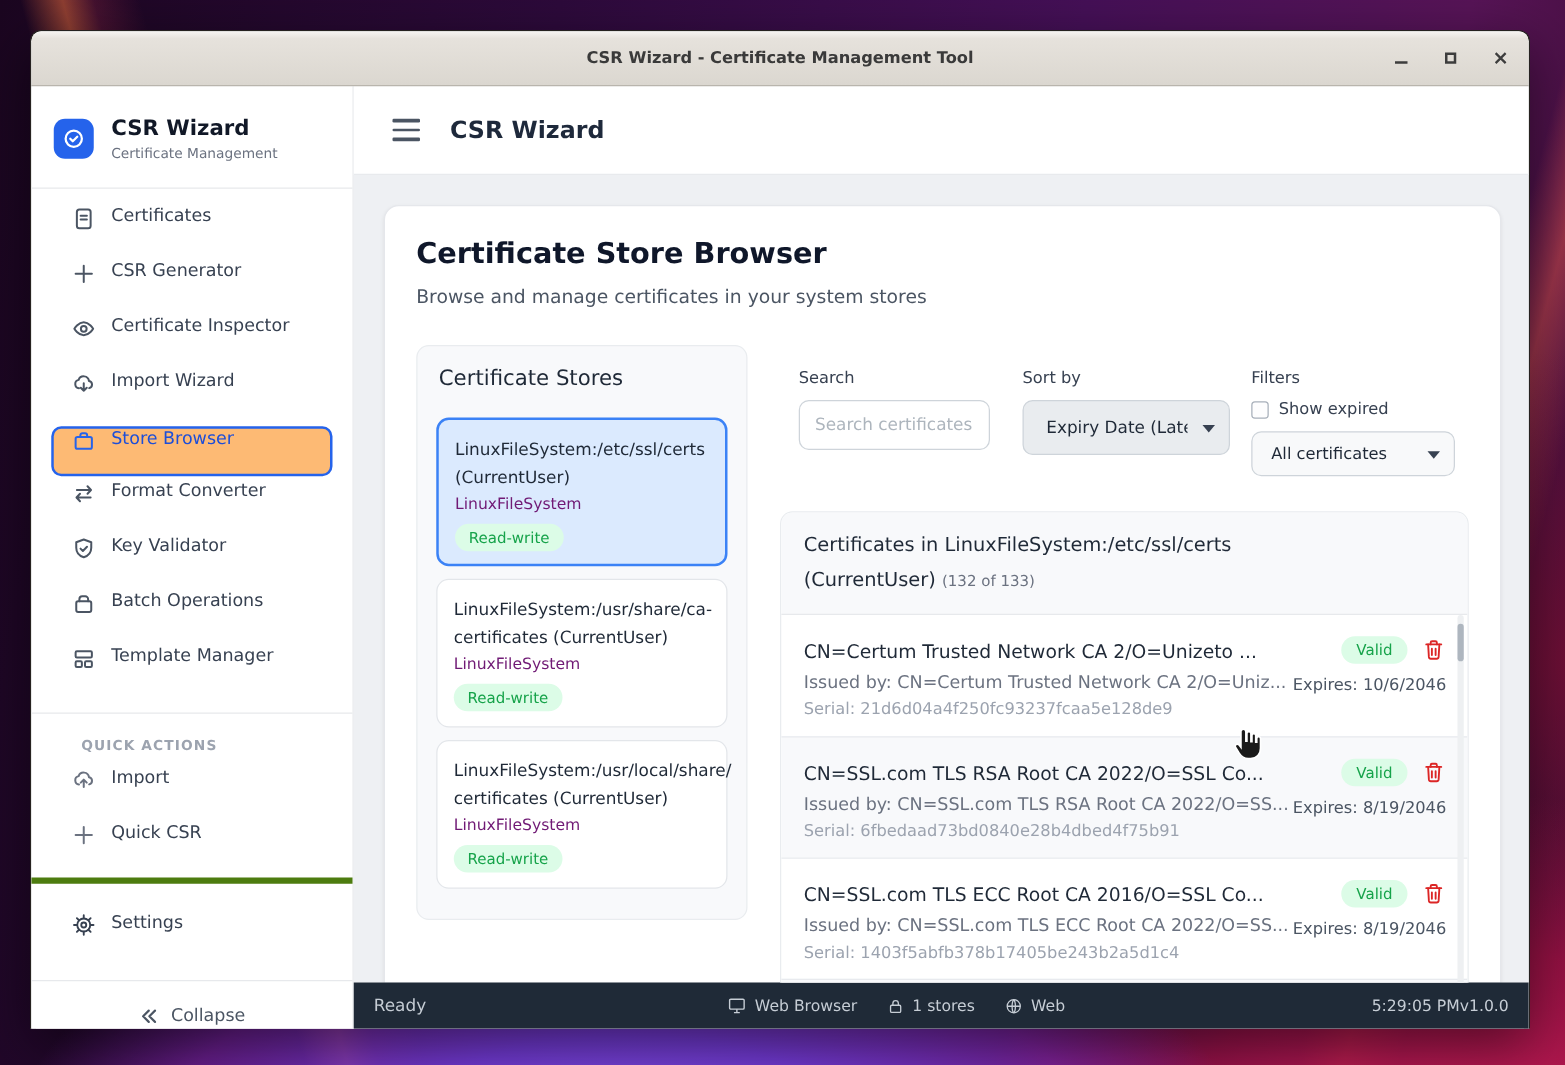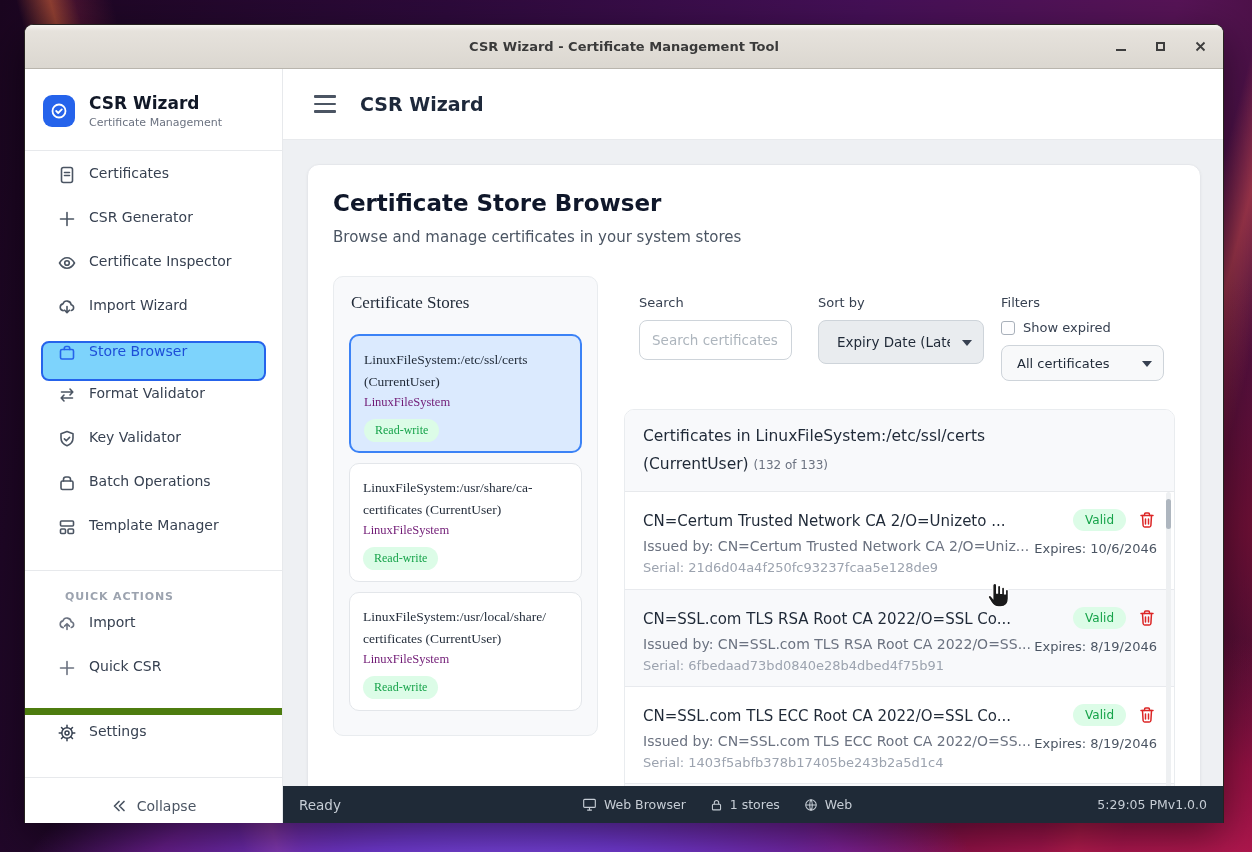--- a/index.html
+++ b/index.html
@@ -28,43 +28,43 @@
   
   .sidebar { width:258px; flex:none; background:#fff; border-right:1px solid #e7e9ec; display:flex; flex-direction:column; }
   .sb-header { padding:24px 16px 21px 18px; border-bottom:1px solid #e7e9ec; display:flex; align-items:center; gap:14px; }
   .logo { width:32px; height:32px; border-radius:9px; background:#2563eb; display:flex; align-items:center; justify-content:center; flex:none; }
   .sb-apptitle { font-size:17px; font-weight:bold; color:#111827; line-height:1.2; }
   .sb-appsub { font-size:11px; color:#6b7280; margin-top:3px; }
   .sb-nav { padding:14px 16px 0 16px; }
   .nav-item { height:40px; margin-bottom:4px; display:flex; align-items:flex-start; border-radius:8px; color:#374151; }
   .nav-item .ni-icon { width:20px; height:20px; margin-left:16px; flex:none; color:#4b5563; }
   .nav-item .ni-label { margin-left:12px; font-size:14px; }
-  .nav-item.selected { background:#7dd3fc; border:2px solid #2563eb; color:#1d4ed8; }
+  .nav-item.selected { background:#fdba74; border:2px solid #2563eb; color:#1d4ed8; }
   .nav-item.selected .ni-icon { color:#2563eb; margin-left:14px; }
   .nav-item.selected .ni-label { color:#1d4ed8; }
   .sb-div { border-top:1px solid #e7e9ec; margin:9px 0 0 0; }
   .sb-quick-header { margin:19px 0 0 40px; font-size:11px; font-weight:bold; letter-spacing:.08em; color:#9ca3af; }
   .sb-quick { padding:11px 16px 0 16px; }
   .sb-bottom { margin-top:auto; }
-  .sb-settings { padding:8px 16px 14px 16px; border-top:7px solid #4d7c0f; }
+  .sb-settings { padding:23px 16px 14px 16px; border-top:5px solid #4d7c0f; }
   .sb-collapse { border-top:1px solid #e7e9ec; height:46px; padding-top:11px; display:flex; align-items:center; justify-content:center; gap:10px; color:#4b5563; font-size:14px; }
   
   .main { flex:1; display:flex; flex-direction:column; min-width:0; }
   .main-header { height:71px; flex:none; background:#fff; border-bottom:1px solid #e8eaed; display:flex; align-items:center; padding-left:31px; gap:24px; }
   .hamburger { width:22px; display:flex; flex-direction:column; gap:5px; }
   .hamburger span { display:block; height:2.5px; background:#4b5563; border-radius:1px; }
   .mh-title { font-size:19px; font-weight:bold; color:#1e293b; }
   .content { flex:1; min-height:0; background:#eef0f3; overflow:hidden; }
   .card { margin:24px; width:894px; background:#fff; border:1px solid #e5e7eb; border-radius:12px;
     box-shadow:0 1px 3px rgba(0,0,0,.05); padding:25px; height:700px; }
   .page-title { font-size:23px; font-weight:bold; color:#0f172a; }
   .page-sub { font-size:15px; color:#4b5563; margin-top:12px; }
   .card-cols { display:flex; gap:26px; margin-top:30px; align-items:flex-start; }
   
-  .stores-panel { width:265px; flex:none; background:#f8f9fb; border:1px solid #e9ecef; border-radius:10px; padding:16px 15px; height:460px;font-family:Liberation Serif, serif; }
+  .stores-panel { width:265px; flex:none; background:#f8f9fb; border:1px solid #e9ecef; border-radius:10px; padding:16px 15px; height:460px; }
   .stores-title { font-size:17px; color:#1f2937; margin-left:2px; }
   .store-card { background:#fff; border:1px solid #e3e6ea; border-radius:10px; padding:13px 13px; height:119px; margin-top:10px; }
   .store-card.first { margin-top:21px; }
   .store-card.selected { background:#dbeafe; border:2px solid #3b82f6; }
   .store-name { font-size:13.5px; color:#1f2937; line-height:1.65; }
   .store-name .l1 { white-space:nowrap; }
   .store-type { font-size:12.5px; color:#701a75; margin-top:1px; }
   .badge-green { display:inline-block; margin-top:9px; padding:4px 11px; border-radius:999px; background:#dcfce7; color:#16a34a; font-size:12px; }
   
   .right-col { flex:1; min-width:0; padding-top:19px; }
@@ -184,21 +184,21 @@
               <rect x="3.5" y="6.5" width="13" height="9.5" rx="1.5"></rect>
                 <path d="M7.3 6.5V5.2a1.7 1.7 0 0 1 1.7-1.7h2a1.7 1.7 0 0 1 1.7 1.7v1.3"></path>
               </svg>
             <span class="ni-label">Store Browser</span>
           </div>
           <div class="nav-item">
             <svg class="ni-icon" viewBox="0 0 20 20" fill="none" stroke="currentColor" stroke-width="1.6" stroke-linecap="round" stroke-linejoin="round">
               <path d="M4.5 7h11M13 4l2.8 3L13 10"></path>
                 <path d="M15.5 13h-11M7 10l-2.8 3L7 16"></path>
               </svg>
-            <span class="ni-label">Format Validator</span>
+            <span class="ni-label">Format Converter</span>
           </div>
           <div class="nav-item">
             <svg class="ni-icon" viewBox="0 0 20 20" fill="none" stroke="currentColor" stroke-width="1.6" stroke-linecap="round" stroke-linejoin="round">
               <path d="M10 2.6l6 2.2v4.3c0 3.8-2.5 6.5-6 7.7-3.5-1.2-6-3.9-6-7.7V4.8z"></path>
                 <path d="M7.4 9.9l1.9 1.9 3.3-3.4"></path>
               </svg>
             <span class="ni-label">Key Validator</span>
           </div>
           <div class="nav-item">
             <svg class="ni-icon" viewBox="0 0 20 20" fill="none" stroke="currentColor" stroke-width="1.6" stroke-linecap="round" stroke-linejoin="round">
@@ -362,21 +362,21 @@
                         <path d="M2 4.5h12"></path>
                           <path d="M5.5 4.5V3.2c0-.7.6-1.2 1.2-1.2h2.6c.7 0 1.2.5 1.2 1.2v1.3"></path>
                           <path d="M3.5 4.5l.6 10c.1.8.7 1.5 1.5 1.5h4.8c.8 0 1.4-.7 1.5-1.5l.6-10"></path>
                           <path d="M6.5 8v5M9.5 8v5"></path>
                         </svg>
                     </div>
                     <div class="cert-expires">Expires: 8/19/2046</div>
                   </div>
 
                   <div class="cert-row">
-                    <div class="cert-name">CN=SSL.com TLS ECC Root CA 2022/O=SSL Co...</div>
+                    <div class="cert-name">CN=SSL.com TLS ECC Root CA 2016/O=SSL Co...</div>
                     <div class="cert-issued">Issued by: CN=SSL.com TLS ECC Root CA 2022/O=SS...</div>
                     <div class="cert-serial">Serial: 1403f5abfb378b17405be243b2a5d1c4</div>
                     <div class="cert-right">
                       <span class="badge-valid">Valid</span>
                       <svg width="16" height="18" viewBox="0 0 16 18" fill="none" stroke="#dc2626" stroke-width="1.5" stroke-linecap="round" stroke-linejoin="round">
                         <path d="M2 4.5h12"></path>
                           <path d="M5.5 4.5V3.2c0-.7.6-1.2 1.2-1.2h2.6c.7 0 1.2.5 1.2 1.2v1.3"></path>
                           <path d="M3.5 4.5l.6 10c.1.8.7 1.5 1.5 1.5h4.8c.8 0 1.4-.7 1.5-1.5l.6-10"></path>
                           <path d="M6.5 8v5M9.5 8v5"></path>
                         </svg>

